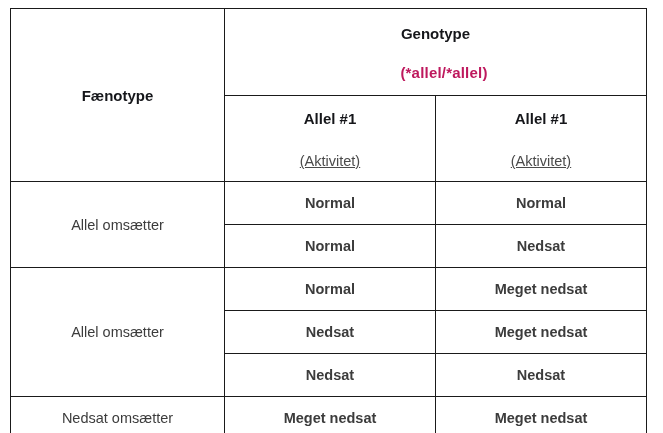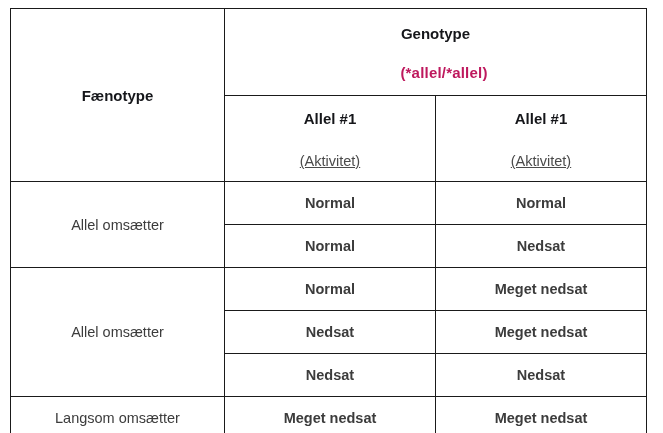--- a/index.html
+++ b/index.html
@@ -189,21 +189,21 @@
         <td class="cell-body">
           <span>Nedsat</span>
         </td>
         <td class="cell-body">
           <span>Nedsat</span>
         </td>
       </tr>
 
       <tr>
         <td class="cell-pheno-group">
-          <span>Langsom omsætter</span>
+          <span>Nedsat omsætter</span>
         </td>
         <td class="cell-body">
           <span>Meget nedsat</span>
         </td>
         <td class="cell-body">
           <span>Meget nedsat</span>
         </td>
       </tr>
 
     </tbody>

